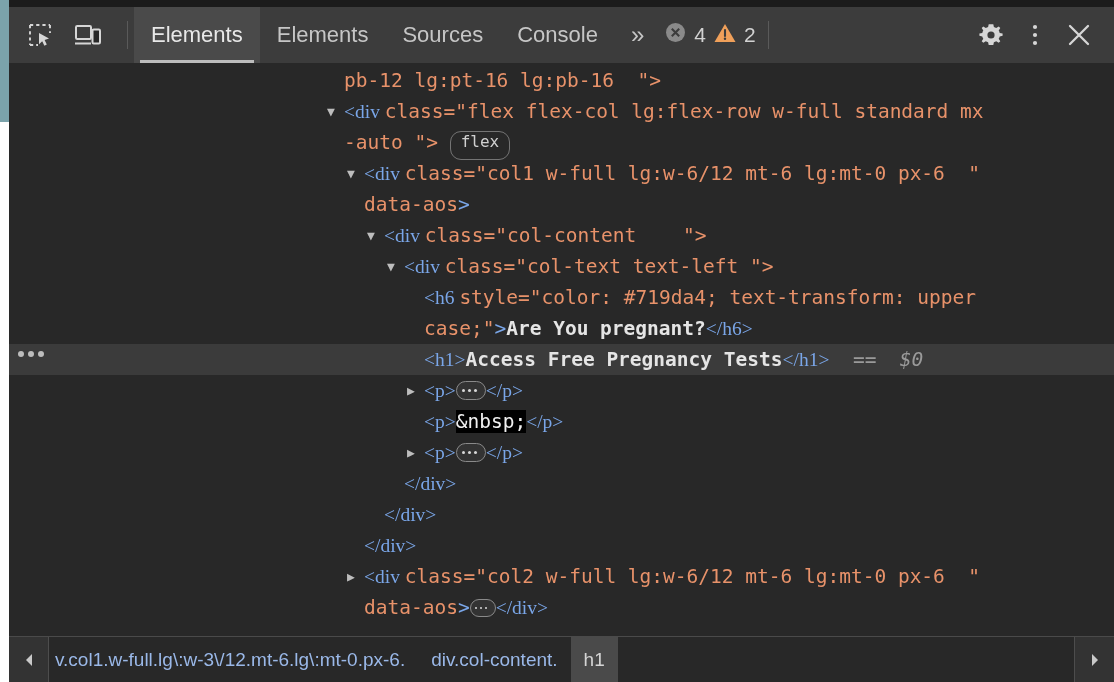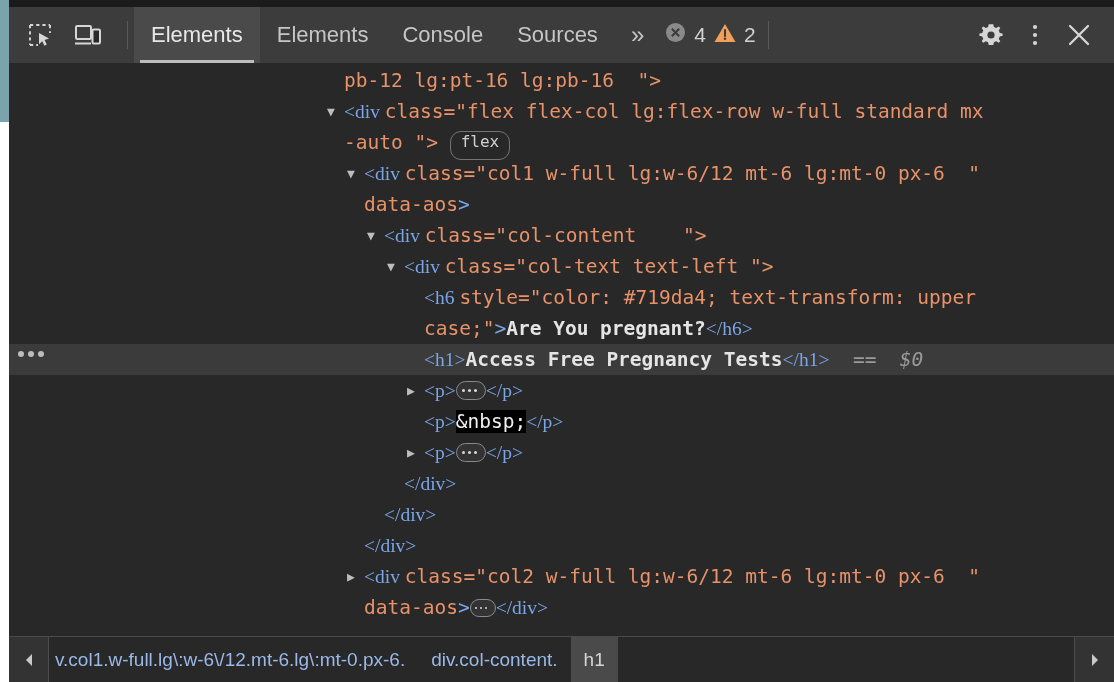--- a/index.html
+++ b/index.html
@@ -326,24 +326,24 @@
     <div class="vsep"></div>
 
     <div class="tabs">
       <div class="tab active">
         <span>Elements</span>
       </div>
       <div class="tab">
         <span>Elements</span>
       </div>
       <div class="tab">
+        <span>Sources</span>
+      </div>
+      <div class="tab">
         <span>Console</span>
-      </div>
-      <div class="tab">
-        <span>Sources</span>
       </div>
     </div>
 
     <div class="more-tabs">
       <span>»</span>
     </div>
 
     <div class="counters">
       <div class="counter">
         <span>
@@ -401,21 +401,21 @@
     <div class="tree" id="tree"><div class="row"><span style="position: absolute; left: 335px; top: 0px;"><span class="attr">pb-12 lg:pt-16 lg:pb-16  "&gt;</span></span></div><div class="row"><span style="position: absolute; left: 335px; top: 0px;"><span class="tw">▼</span><span class="tag">&lt;div </span><span class="attr">class=</span><span class="attr">"flex flex-col lg:flex-row w-full standard mx</span></span></div><div class="row"><span style="position: absolute; left: 335px; top: 0px;"><span class="attr">-auto "&gt;</span> <span class="pill">flex</span></span></div><div class="row"><span style="position: absolute; left: 355px; top: 0px;"><span class="tw">▼</span><span class="tag">&lt;div </span><span class="attr">class=</span><span class="attr">"col1 w-full lg:w-6/12 mt-6 lg:mt-0 px-6  "</span></span></div><div class="row"><span style="position: absolute; left: 355px; top: 0px;"><span class="attr">data-aos</span><span class="punc">&gt;</span></span></div><div class="row"><span style="position: absolute; left: 375px; top: 0px;"><span class="tw">▼</span><span class="tag">&lt;div </span><span class="attr">class=</span><span class="attr">"col-content    "&gt;</span></span></div><div class="row"><span style="position: absolute; left: 395px; top: 0px;"><span class="tw">▼</span><span class="tag">&lt;div </span><span class="attr">class=</span><span class="attr">"col-text text-left "&gt;</span></span></div><div class="row"><span style="position: absolute; left: 415px; top: 0px;"><span class="tag">&lt;h6 </span><span class="attr">style=</span><span class="attr">"color: #719da4; text-transform: upper</span></span></div><div class="row"><span style="position: absolute; left: 415px; top: 0px;"><span class="attr">case;"</span><span class="punc">&gt;</span><span class="txt">Are You pregnant?</span><span class="tag">&lt;/h6&gt;</span></span></div><div class="row selected"><span class="dots-badge"><i></i><i></i><i></i></span><span style="position: absolute; left: 415px; top: 0px;"><span class="tag">&lt;h1&gt;</span><span class="txt">Access Free Pregnancy Tests</span><span class="tag">&lt;/h1&gt;</span><span class="sel0">  ==  $0</span></span></div><div class="row"><span style="position: absolute; left: 415px; top: 0px;"><span class="tw closed">▶</span><span class="tag">&lt;p&gt;</span><span class="ellipsis-pill"></span><span class="tag">&lt;/p&gt;</span></span></div><div class="row"><span style="position: absolute; left: 415px; top: 0px;"><span class="tag">&lt;p&gt;</span><span class="nbsp-hl">&amp;nbsp;</span><span class="tag">&lt;/p&gt;</span></span></div><div class="row"><span style="position: absolute; left: 415px; top: 0px;"><span class="tw closed">▶</span><span class="tag">&lt;p&gt;</span><span class="ellipsis-pill"></span><span class="tag">&lt;/p&gt;</span></span></div><div class="row"><span style="position: absolute; left: 395px; top: 0px;"><span class="tag">&lt;/div&gt;</span></span></div><div class="row"><span style="position: absolute; left: 375px; top: 0px;"><span class="tag">&lt;/div&gt;</span></span></div><div class="row"><span style="position: absolute; left: 355px; top: 0px;"><span class="tag">&lt;/div&gt;</span></span></div><div class="row"><span style="position: absolute; left: 355px; top: 0px;"><span class="tw closed">▶</span><span class="tag">&lt;div </span><span class="attr">class=</span><span class="attr">"col2 w-full lg:w-6/12 mt-6 lg:mt-0 px-6  "</span></span></div><div class="row"><span style="position: absolute; left: 355px; top: 0px;"><span class="attr">data-aos</span><span class="punc">&gt;</span><span class="ellipsis-pill sm"></span><span class="tag">&lt;/div&gt;</span></span></div></div>
   </div>
 
   <div class="crumbs">
     <div class="crumb-arrow">
       <svg width="12" height="14" viewBox="0 0 12 14">
           <path d="M9 1 L3 7 L9 13 Z" fill="#c9c9c9"></path>
         </svg>
     </div>
     <div class="crumb-list" id="crumb-list">
-        <div class="crumb clipped">v.col1.w-full.lg\:w-6\/12.mt-6.lg\:mt-0.px-6.</div>
+        <div class="crumb clipped">v.col1.w-full.lg\:w-3\/12.mt-6.lg\:mt-0.px-6.</div>
         <div class="crumb">div.col-content.</div>
         <div class="crumb current">h1</div>
       </div>
     <div class="crumb-arrow right">
       <svg width="12" height="14" viewBox="0 0 12 14">
           <path d="M3 1 L9 7 L3 13 Z" fill="#c9c9c9"></path>
         </svg>
     </div>
   </div>
 

